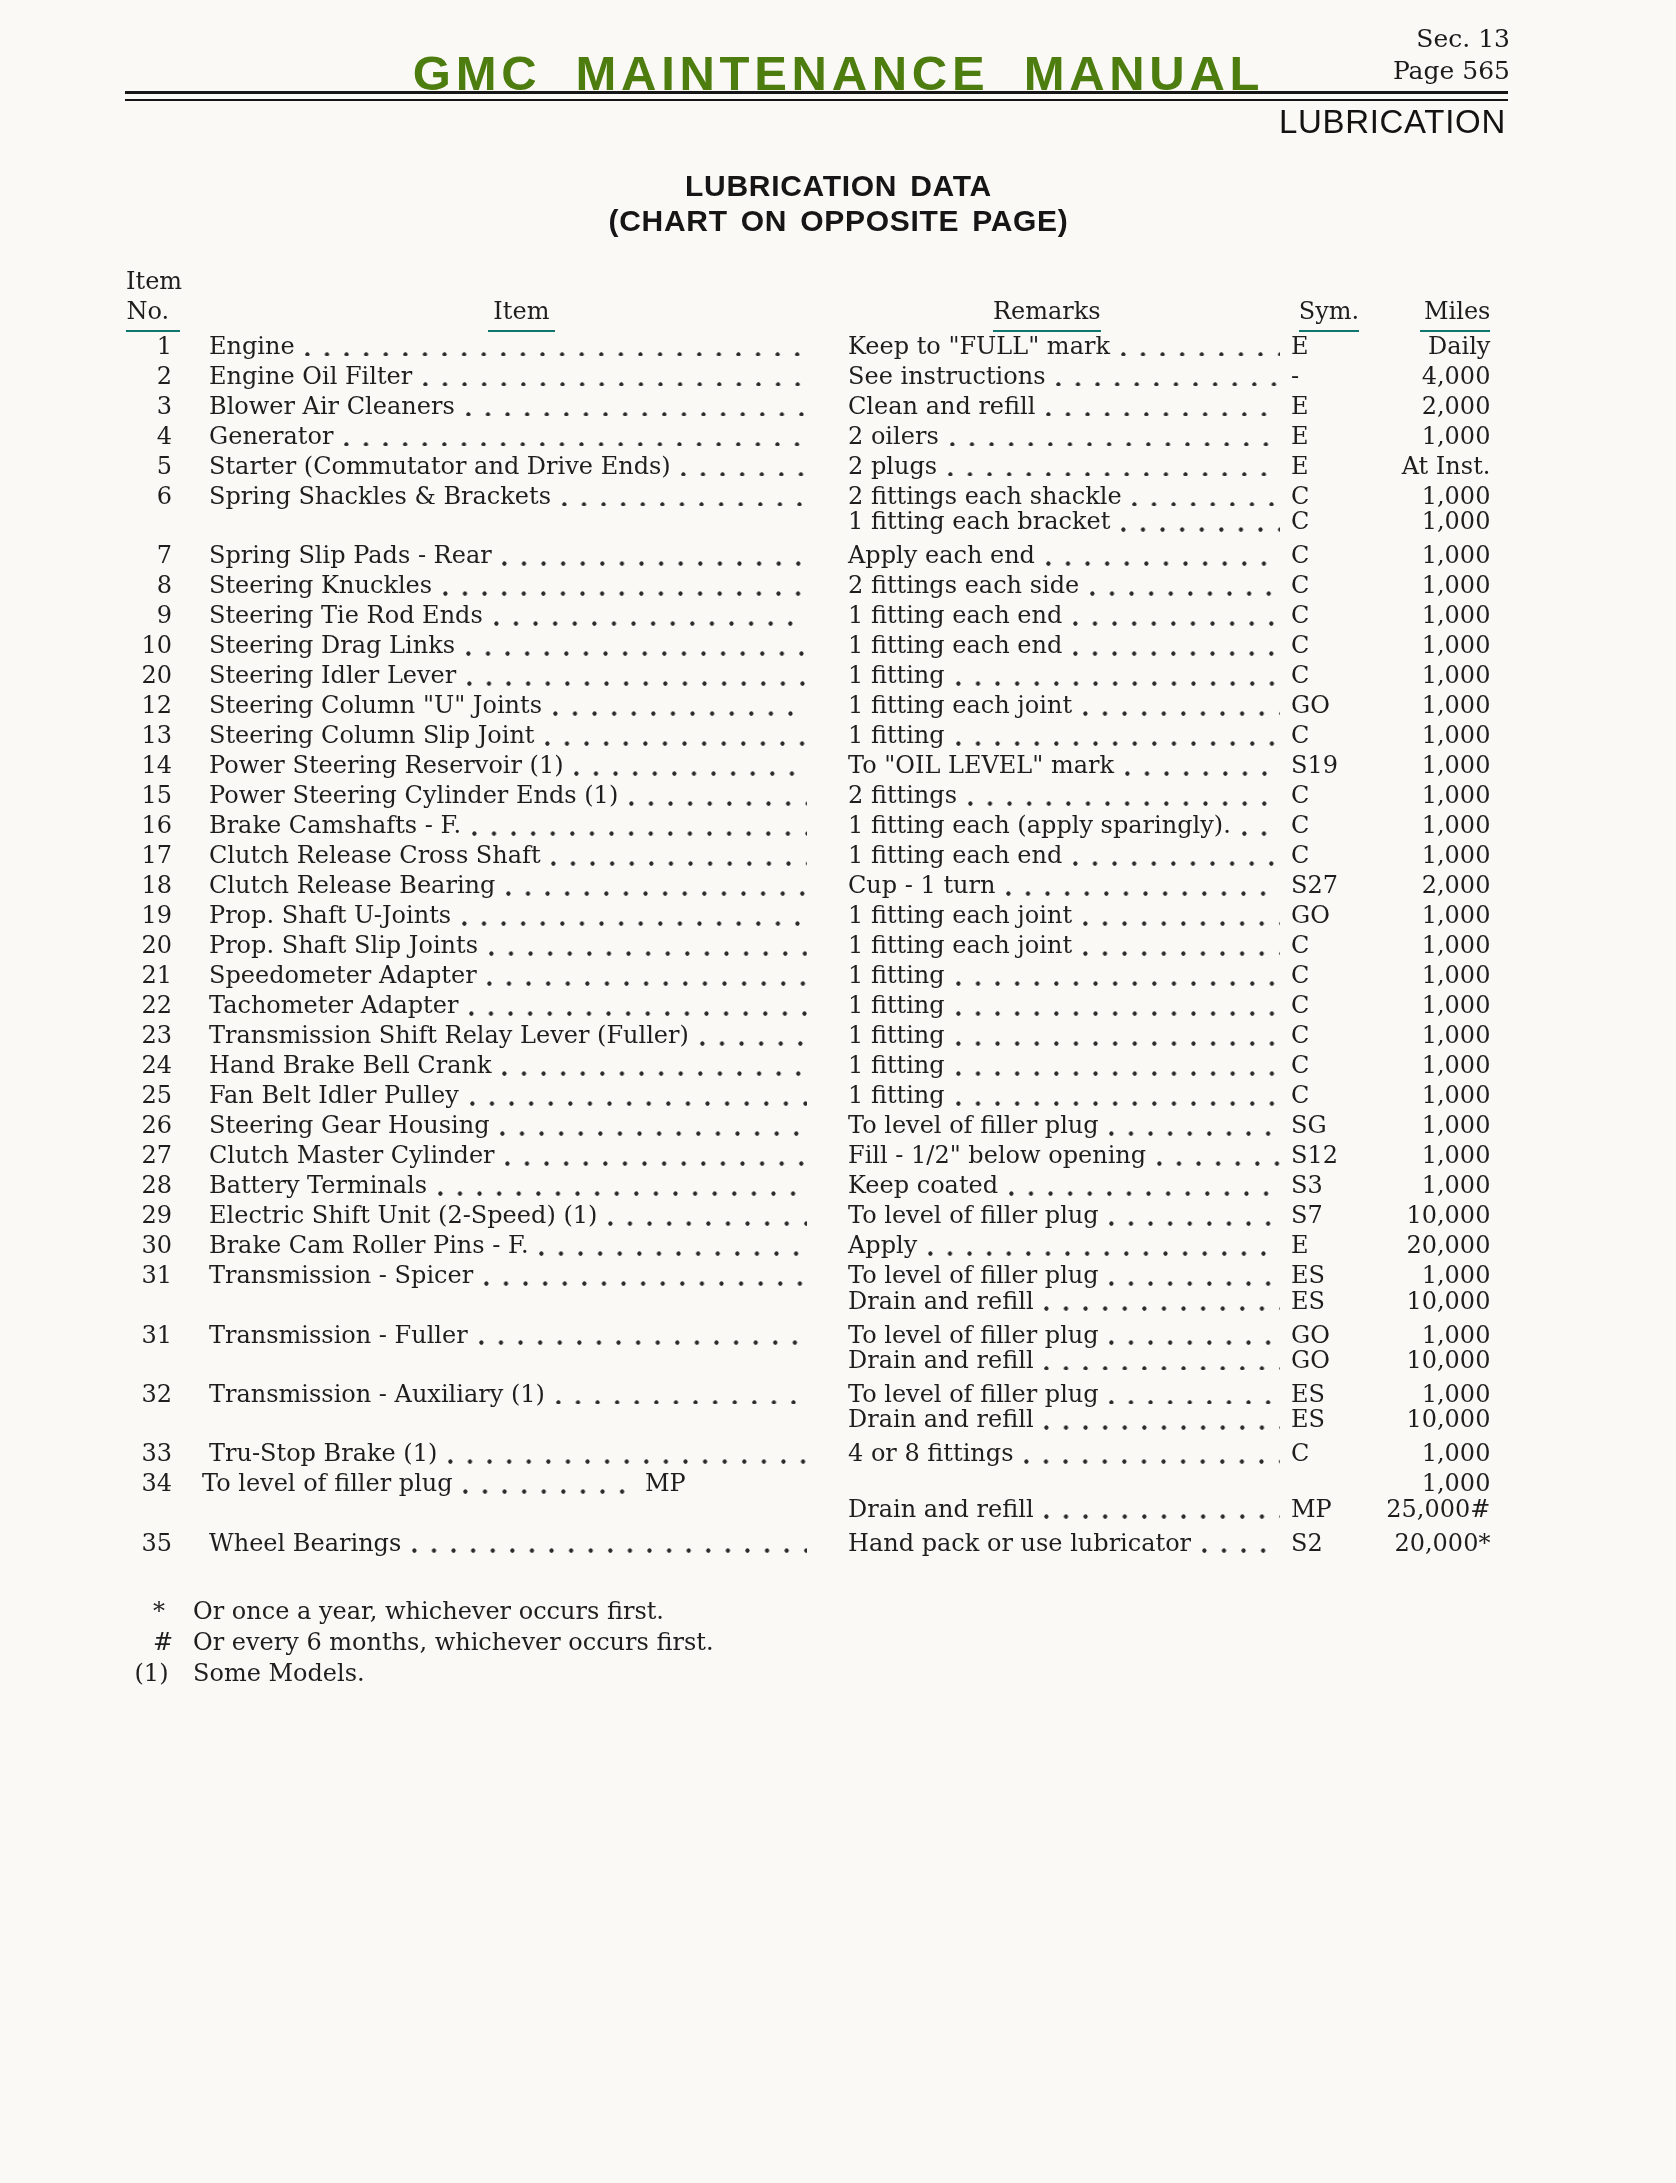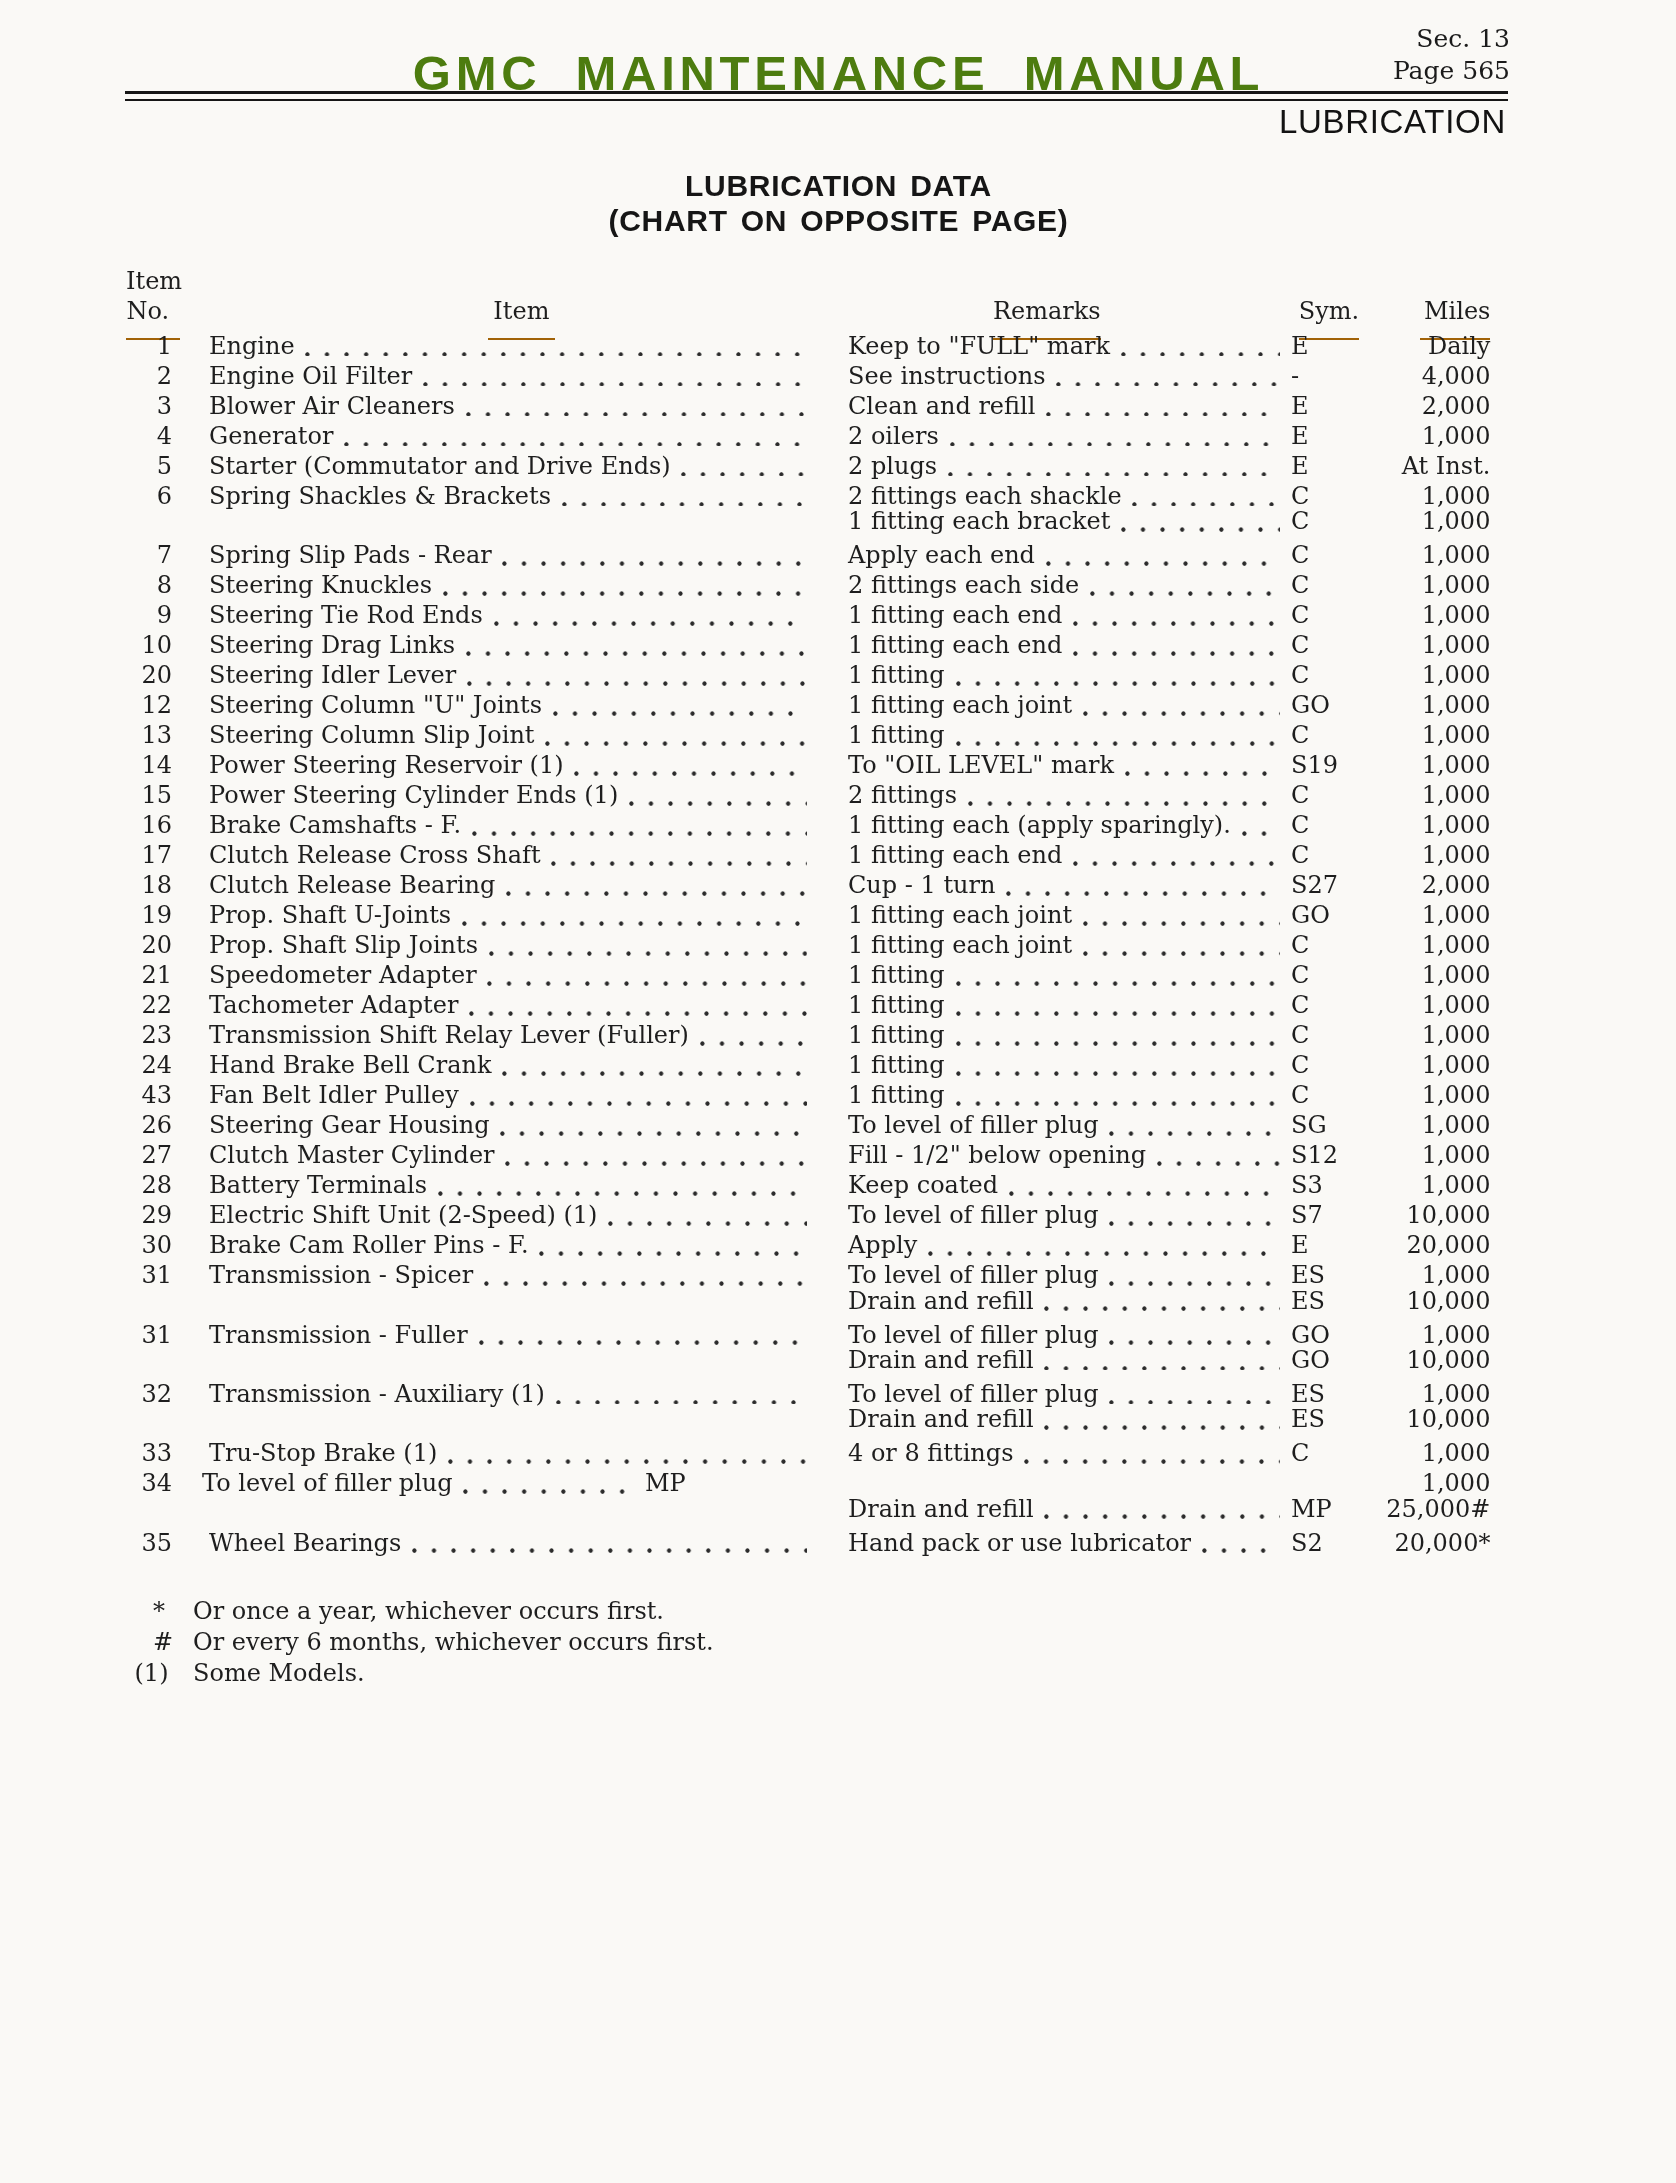--- a/index.html
+++ b/index.html
@@ -69,21 +69,21 @@
 
   .leader{
     flex:1 1 auto;height:4.7px;align-self:flex-end;
     margin:0 10.8px 4.7px 10.8px;
     background-image:radial-gradient(circle at 2.4px 2.4px,#2b2b2b 1.8px,rgba(0,0,0,0) 2.4px);
     background-size:19.6px 4.7px;background-repeat:repeat-x;background-position:left bottom;
     min-width:0;
   }
 
   
-  .hu{display:inline-block;border-bottom:2px solid #a16207;padding-bottom:12px;}
+  .hu{display:inline-block;border-bottom:2px solid #0f766e;padding-bottom:4px;}
   .thead .c-no{text-align:left;padding-left:1.4px;}
   .thead .c-no .hu{padding-right:10.8px;}
   .thead .c-item{justify-content:center;}
   .thead .c-item .hu{padding-left:5.4px;padding-right:5.4px;}
   .thead .c-rem{display:block;text-align:center;padding-right:61px;}
   .thead .c-miles .hu{padding-left:4px;}
 
   
   .footnotes{position:absolute;left:125px;top:1596px;width:947px;font-size:24px;line-height:31px;}
   .fn{display:flex;}
@@ -466,21 +466,21 @@
         </span>
         <span class="c-sp"></span>
         <span class="c-rem">
           <span class="t">1 fitting</span>
           <span class="leader"></span>
         </span>
         <span class="c-sym">C</span>
         <span class="c-miles">1,000</span>
       </div>
       <div class="trow">
-        <span class="c-no">43</span>
+        <span class="c-no">25</span>
         <span class="c-item">
           <span class="t">Fan Belt Idler Pulley</span>
           <span class="leader"></span>
         </span>
         <span class="c-sp"></span>
         <span class="c-rem">
           <span class="t">1 fitting</span>
           <span class="leader"></span>
         </span>
         <span class="c-sym">C</span>

